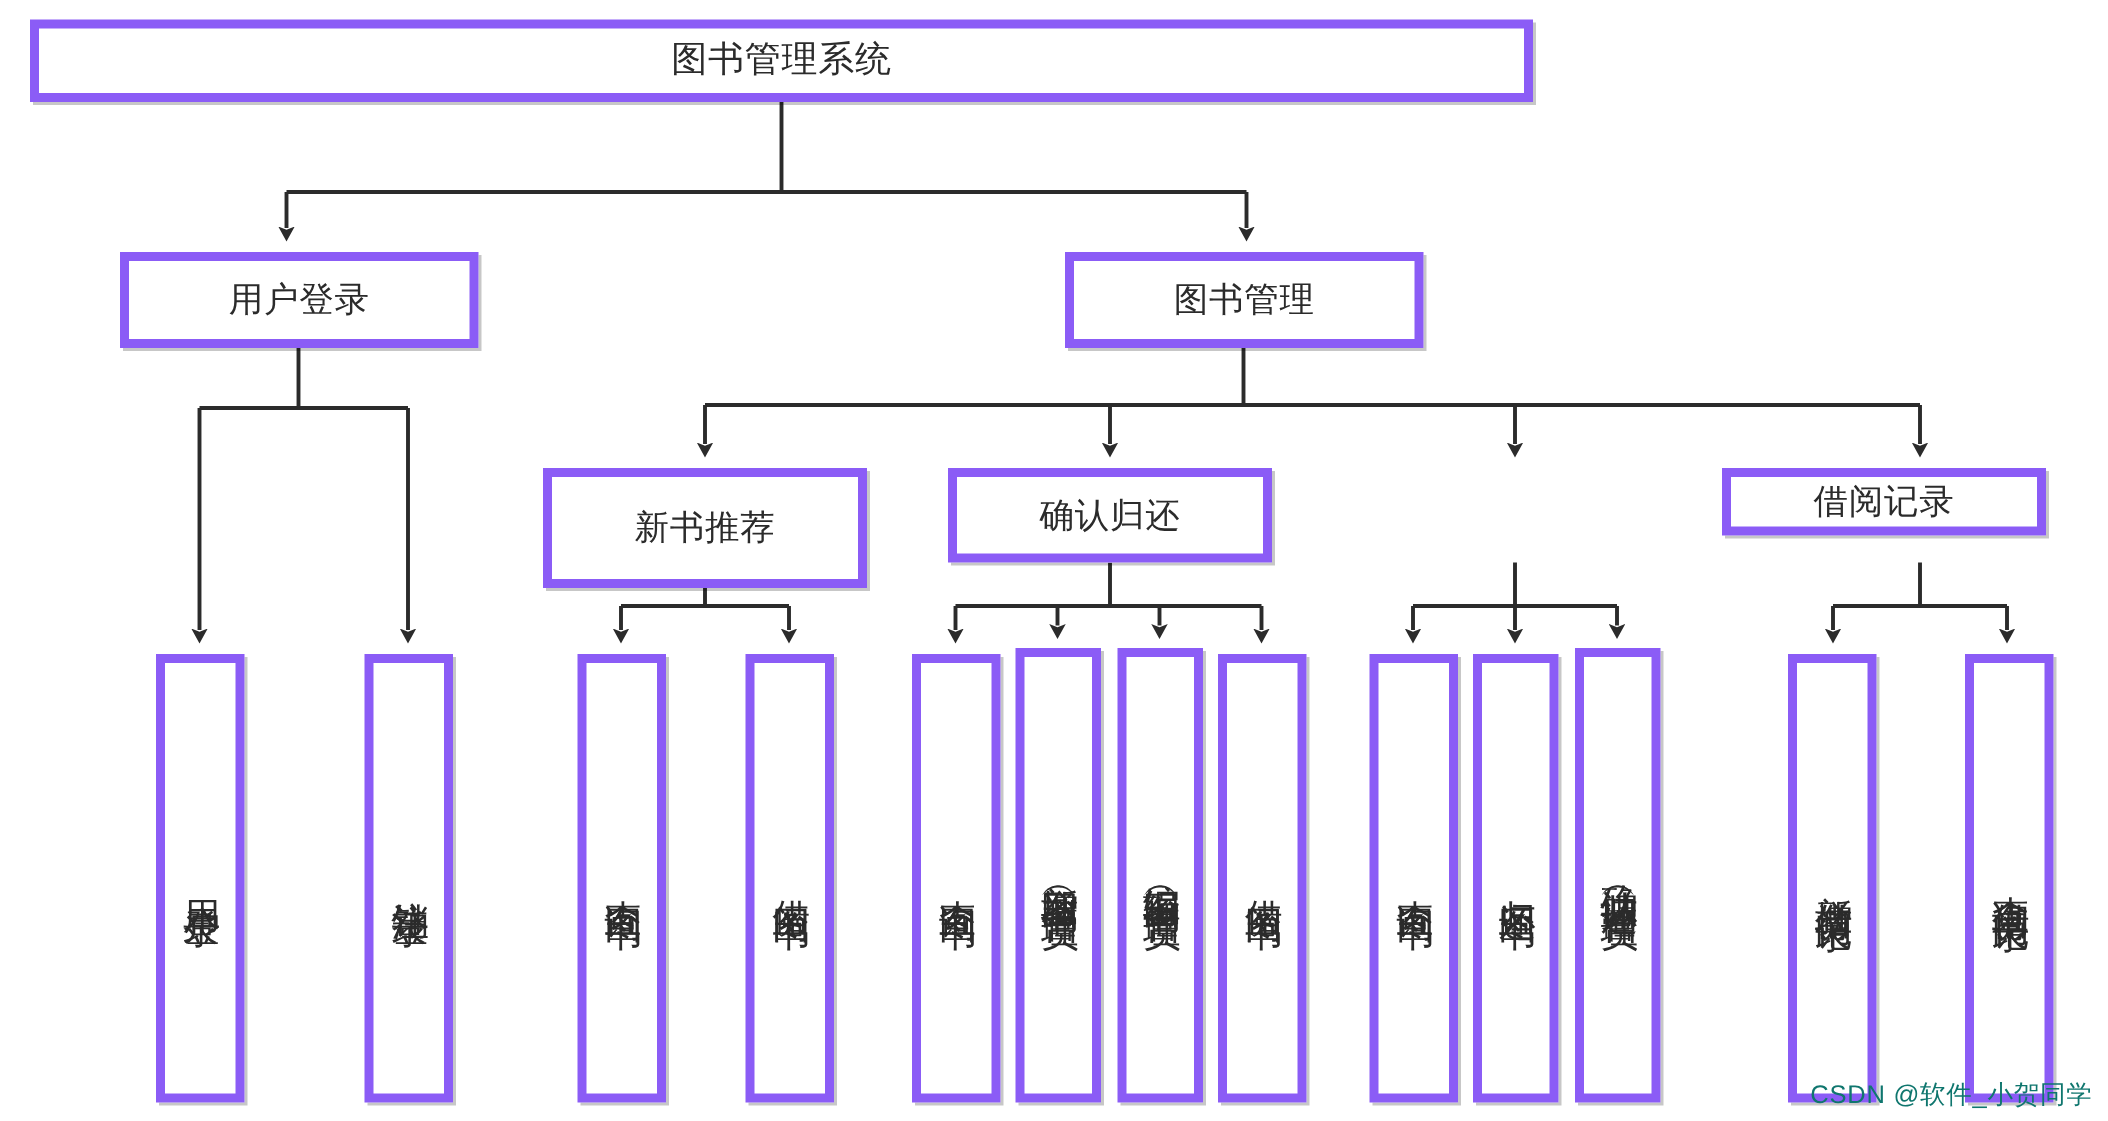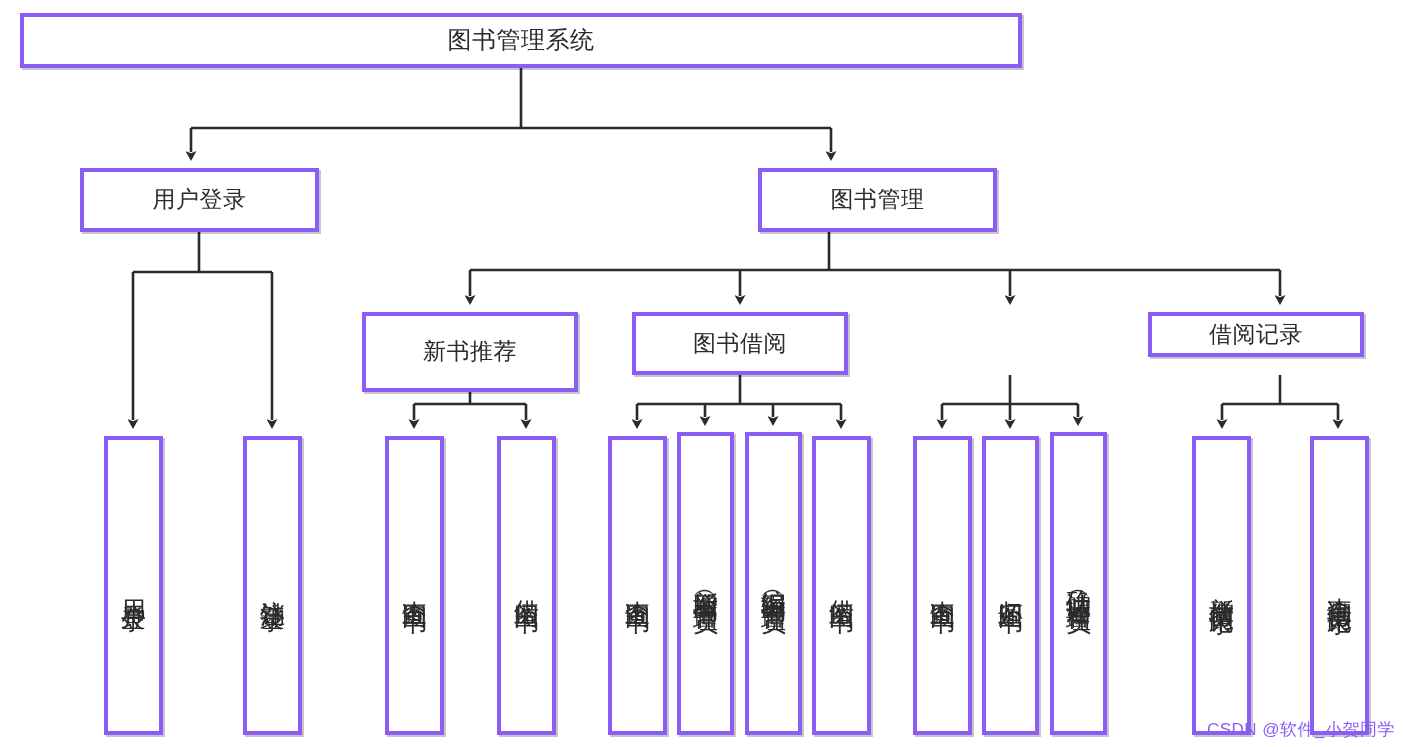--- a/index.html
+++ b/index.html
@@ -21,21 +21,21 @@
     position: absolute;
     left: 0;
     top: 0;
     width: 1405px;
     height: 747px;
     pointer-events: none;
   }
   .node {
     position: absolute;
     box-sizing: border-box;
-    border: 4px solid #8b5cf6;
+    border: 6px solid #8b5cf6;
     background: #ffffff;
     box-shadow: 2px 2px 0 rgba(0,0,0,0.22);
     display: flex;
     align-items: center;
     justify-content: center;
     color: #2b2b2b;
   }
   .node .label {
     display: block;
     text-align: center;
@@ -63,21 +63,21 @@
     line-height: 1.0;
     letter-spacing: 3px;
     max-height: 268px;
     white-space: normal;
   }
   #watermark {
     position: absolute;
     right: 10px;
     bottom: 6px;
     font-size: 17px;
-    color: #8b5cf6;
+    color: #0f766e;
     letter-spacing: 0.5px;
     white-space: nowrap;
   }
 </style>
 </head>
 <body>
 
 <div id="canvas">
 
   <svg id="wires" viewBox="0 0 1405 747" xmlns="http://www.w3.org/2000/svg">
@@ -130,29 +130,29 @@
     </g>
   </svg>
 
   <div class="node horiz root" style="left:20px; top:13px; width:1002px; height:55px;">
     <span class="label">图书管理系统</span>
   </div>
 
   <div class="node horiz" style="left:80px; top:168px; width:239px; height:64px;">
     <span class="label">用户登录</span>
   </div>
-  <div class="node horiz" style="left:710px; top:168px; width:239px; height:64px;margin-left:48px;">
+  <div class="node horiz" style="left:710px; top:168px; width:239px; height:64px;">
     <span class="label">图书管理</span>
   </div>
 
   <div class="node horiz" style="left:362px; top:312px; width:216px; height:80px;">
     <span class="label">新书推荐</span>
   </div>
   <div class="node horiz" style="left:632px; top:312px; width:216px; height:63px;">
-    <span class="label">图书借阅</span>
+    <span class="label">确认归还</span>
   </div>
   <div class="node horiz" style="left:1148px; top:312px; width:216px; height:45px;">
     <span class="label">借阅记录</span>
   </div>
 
   <div class="node vert" style="left:104px; top:436px; width:59px; height:299px;">
     <span class="label">用户登录</span>
   </div>
   <div class="node vert" style="left:243px; top:436px; width:59px; height:299px;">
     <span class="label">注销登录</span>

